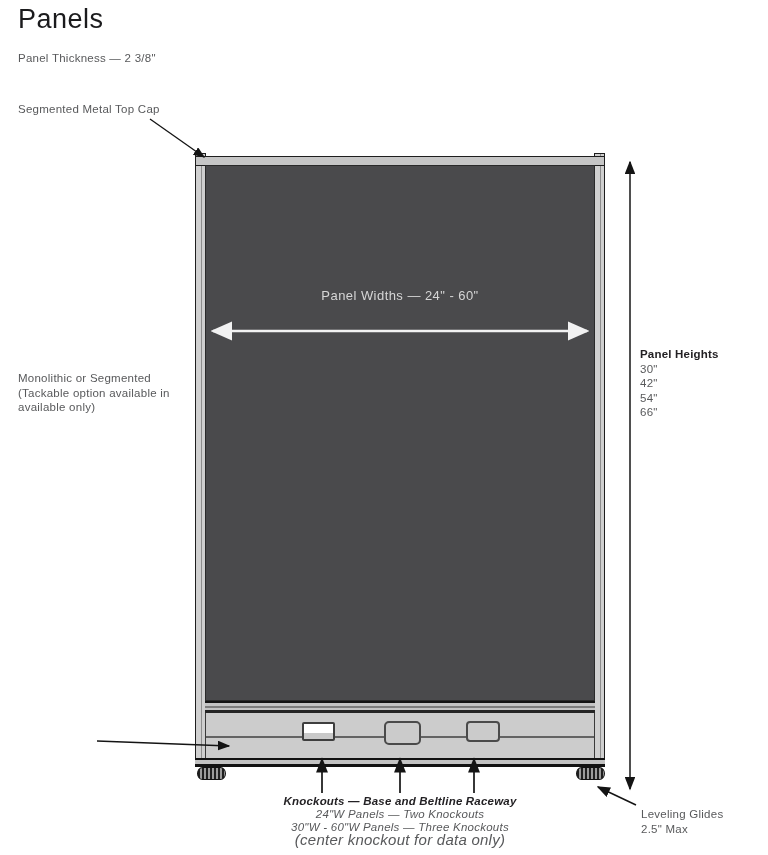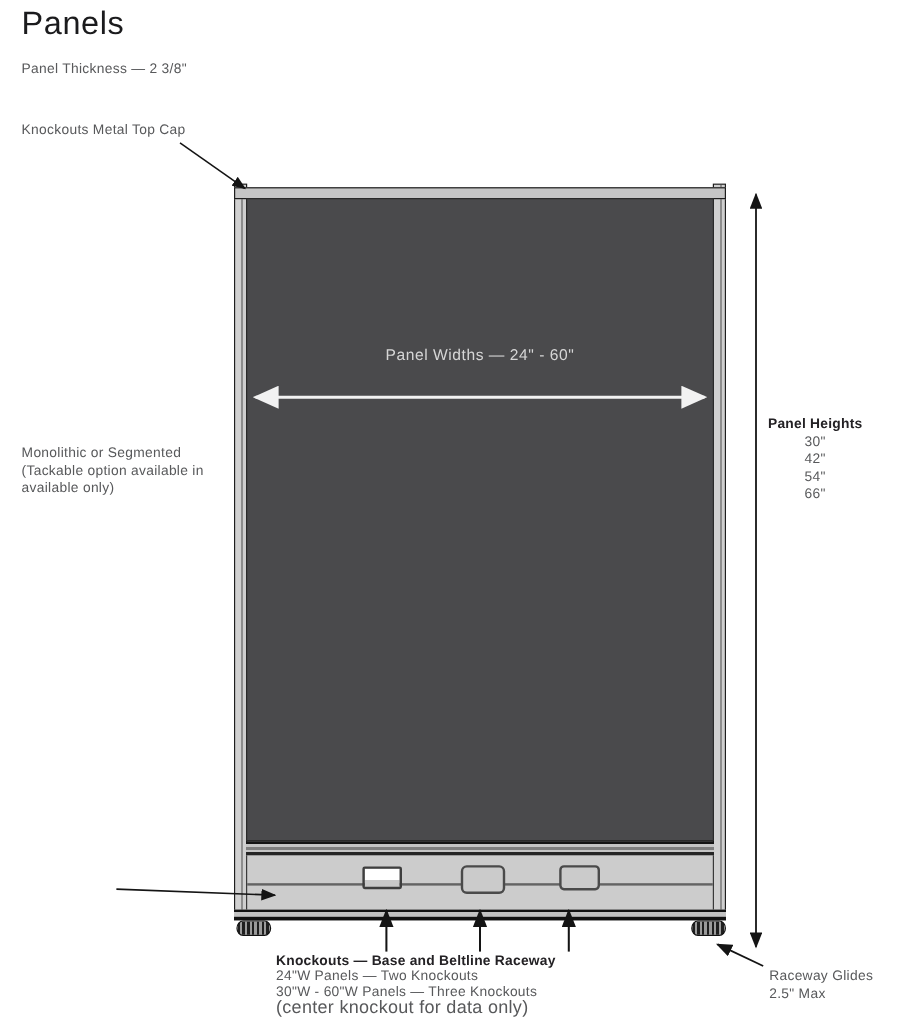--- a/index.html
+++ b/index.html
@@ -29,37 +29,37 @@
   #knockout-1{left:302px;top:722px;width:33px;height:19px;border:2px solid #3e3e3e;border-radius:2px;
      background:linear-gradient(180deg,#ffffff 0 60%,#c9c9c9 60% 100%);}
   #knockout-2{left:384px;top:721px;width:37px;height:24px;border:2px solid #4a4a4a;border-radius:5px;background:#cbcbcb;}
   #knockout-3{left:466px;top:721px;width:34px;height:21px;border:2px solid #4a4a4a;border-radius:4px;background:#cbcbcb;}
   .glide{position:absolute;top:767px;width:29px;height:13px;border:1px solid #111;border-radius:6px/7px;
      background:repeating-linear-gradient(90deg,#1f1f1f 0 2px,#9b9b9b 2px 4px);box-sizing:border-box;}
   #glide-left{left:197px;}
   #glide-right{left:576px;}
   #widths-label{left:205px;top:288px;width:390px;text-align:center;color:#d6d6d6;
      font-size:13px;letter-spacing:.45px;}
-  #heights-block{left:640px;top:347px;text-align:center;}
+  #heights-block{left:640px;top:347px;}
   #heights-block .val{display:block;}
   #construction-block{left:18px;top:371px;}
   #raceway-block{left:18px;top:734px;}
-  #knockouts-block{left:230px;top:795px;width:340px;text-align:left;}
+  #knockouts-block{left:230px;top:795px;width:340px;text-align:center;font-style:italic;}
   #knockouts-block .kt{font-size:11.5px;line-height:13px;}
   #glides-block{left:641px;top:807px;}
   #arrow-layer{position:absolute;left:0;top:0;width:768px;height:855px;pointer-events:none;}
 </style>
 </head>
 <body>
 
 <div id="page">
 
   <div id="title" class="abs">Panels</div>
   <div id="thickness" class="abs lbl">Panel Thickness — 2 3/8"</div>
-  <div id="topcap-label" class="abs lbl">Knockouts Metal Top Cap</div>
+  <div id="topcap-label" class="abs lbl">Segmented Metal Top Cap</div>
 
   <div id="left-post" class="abs"></div>
   <div id="right-post" class="abs"></div>
   <div id="top-cap" class="abs"></div>
   <div id="panel-face" class="abs"></div>
   <div id="beltline" class="abs"></div>
   <div id="raceway" class="abs">
     <div id="raceway-line"></div>
   </div>
   <div id="bottom-rail" class="abs"></div>
@@ -87,21 +87,21 @@
 
 
   <div id="knockouts-block" class="abs lbl">
     <div class="kt lbl-bold">Knockouts — Base and Beltline Raceway</div>
     <div class="kt">24"W Panels — Two Knockouts</div>
     <div class="kt">30"W - 60"W Panels — Three Knockouts</div>
     <div class="small">(center knockout for data only)</div>
   </div>
 
   <div id="glides-block" class="abs lbl">
-    <div>Raceway Glides</div>
+    <div>Leveling Glides</div>
     <div>2.5" Max</div>
   </div>
 
   <svg id="arrow-layer" viewBox="0 0 768 855" xmlns="http://www.w3.org/2000/svg">
     <defs>
       <marker id="ah-black" markerWidth="9" markerHeight="7" refX="8" refY="3.5" orient="auto-start-reverse">
         <path d="M0,0 L9,3.5 L0,7 Z" fill="#141414"></path>
       </marker>
       <marker id="ah-white" markerWidth="9" markerHeight="8" refX="8" refY="4" orient="auto-start-reverse">
         <path d="M0,0 L9,4 L0,8 Z" fill="#f2f2f2"></path>

